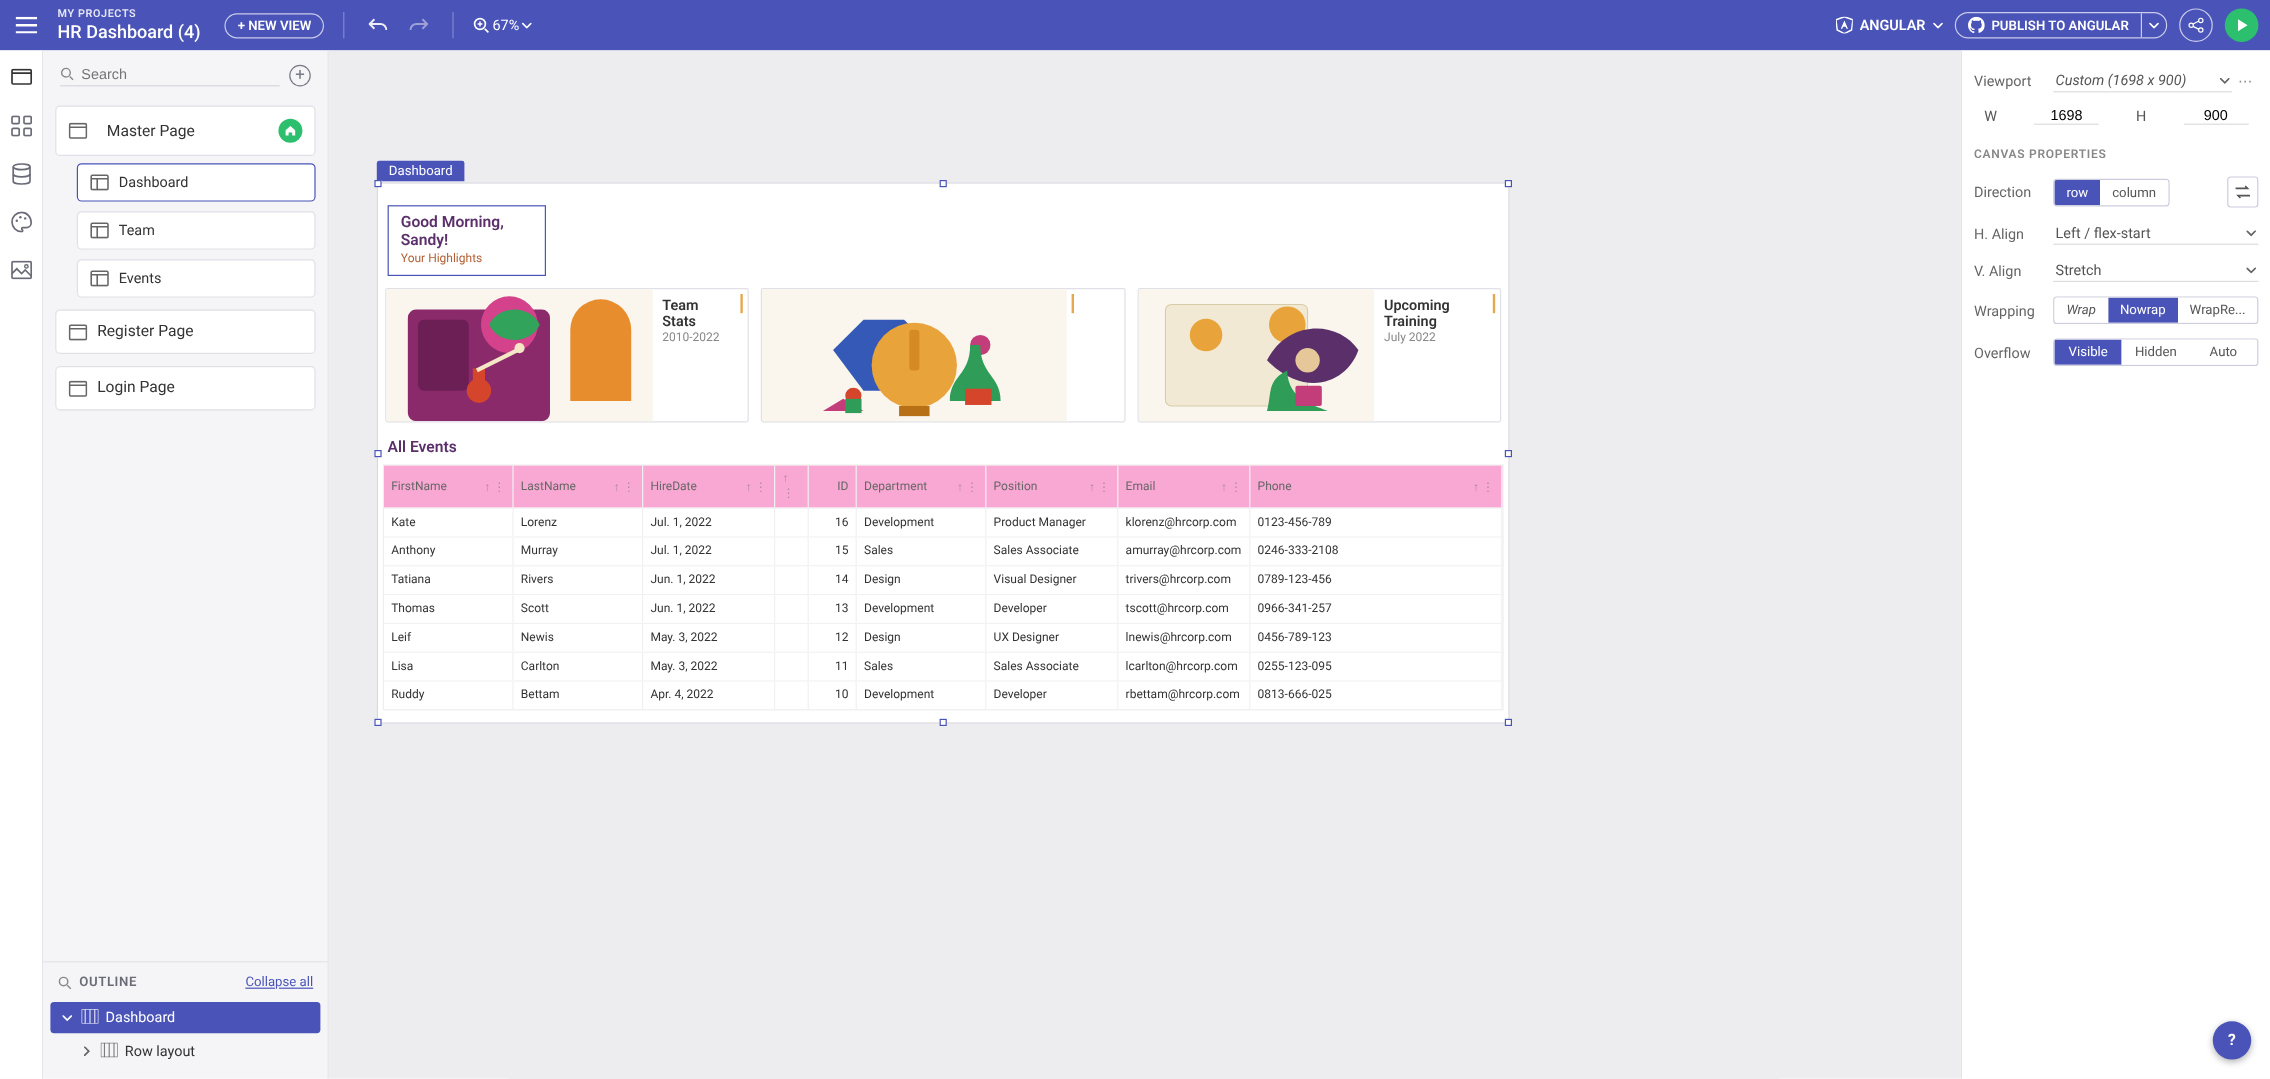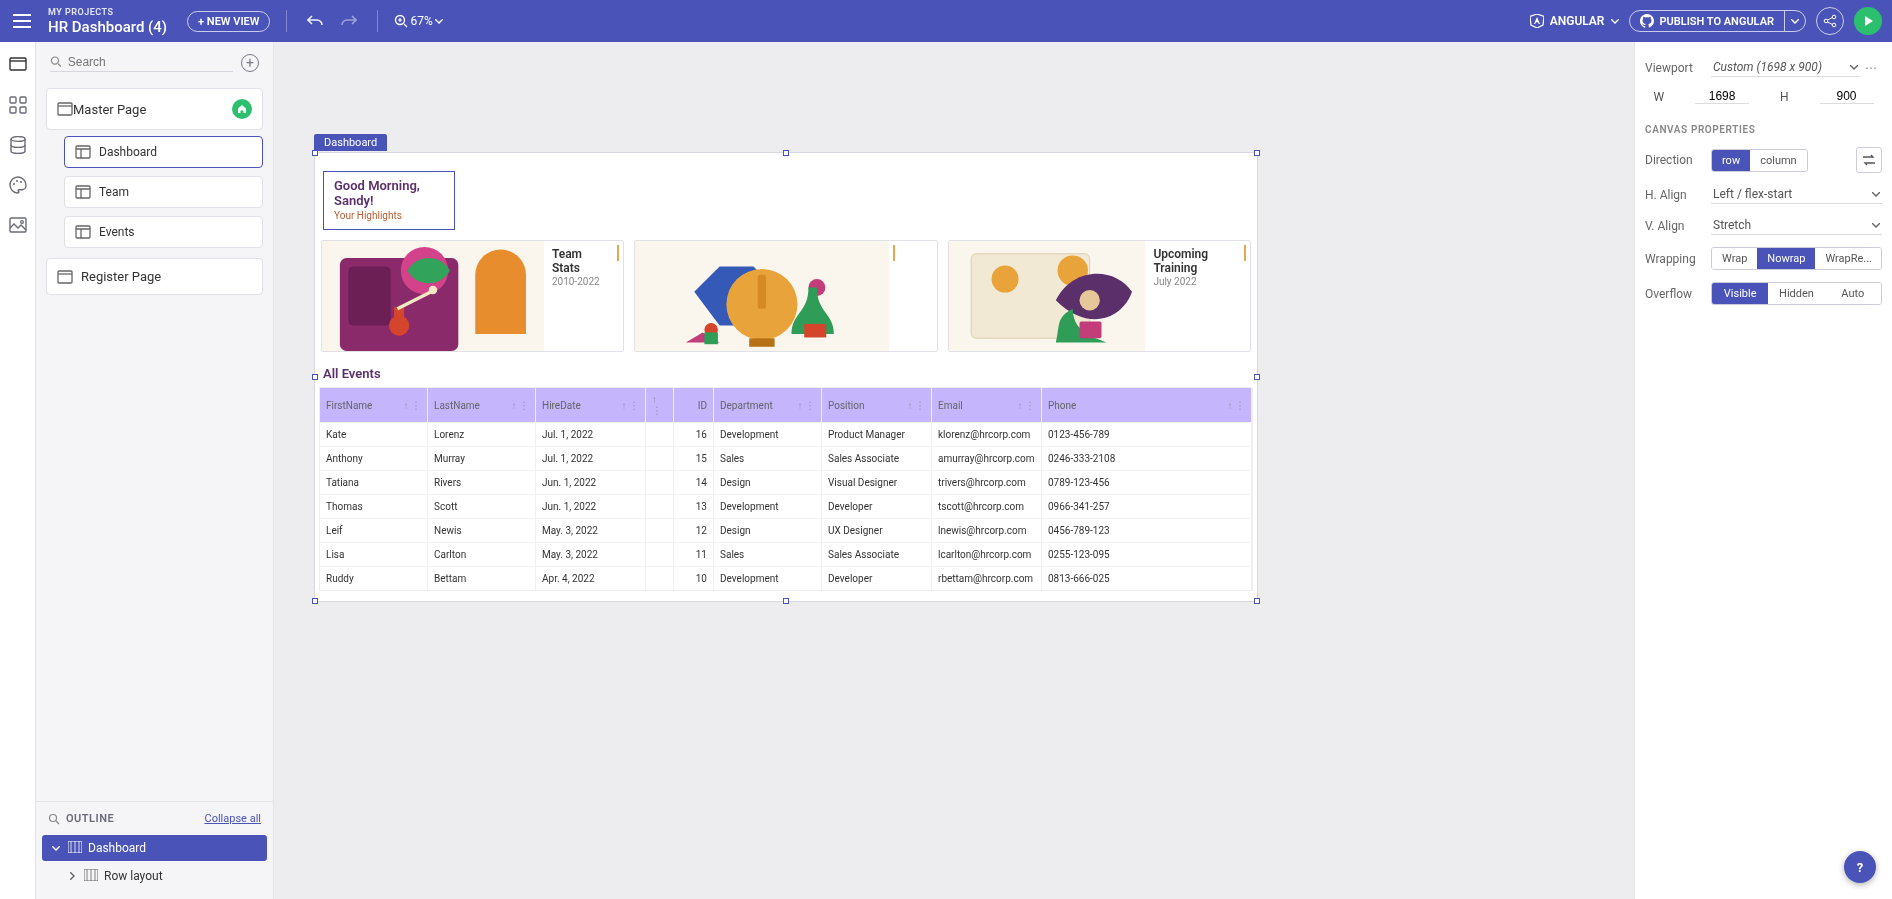--- a/index.html
+++ b/index.html
@@ -81,21 +81,21 @@
     background:#fff;
     border:1px solid #e0e0e6;
     border-radius:4px;
     padding: 10px 10px;
     display:flex;
     align-items:center;
     gap:8px;
     cursor:pointer;
   }
   .page-card.master { position:relative; justify-content:space-between;}
-  .page-card .pg-left { display:flex; gap:0; }
+  .page-card .pg-left { display:flex; gap:16px; }
   .page-icon { width:16px; height:14px; display:inline-flex; align-items:center; justify-content:center;}
   .home-badge { width:20px; height:20px; border-radius:50%; background:#2bbf6e; display:flex; align-items:center; justify-content:center; color:#fff;}
   .sub-pages { margin-left:18px; display:flex; flex-direction:column; gap:8px; margin-top:6px; position:relative;}
   .sub-page {
     background:#fff;
     border:1px solid #e0e0e6;
     border-radius:4px;
     padding: 8px 10px;
     display:flex;
     align-items:center;
@@ -155,21 +155,21 @@
   .cards-row { display:flex; gap:10px; padding: 0 6px; margin-top: 2px;}
   .card { flex:1; border:1px solid #e0e0e6; border-radius:2px; display:flex; flex-direction:row;}
   .card-img { height:110px; overflow:hidden; background:#faf6ee;}
   .card-body { padding:6px 8px 4px 8px;}
   .card-body .ct { font-weight:600; font-size:12px; margin-bottom:1px;}
   .card-body .cs { font-size:10px; color:#888;}
   .card-bar { height:16px; margin:4px 4px 6px 4px; border:1px solid #e6a84f; background:#fff;}
 
   .events-head { font-size:13px; color:#5a2f6a; font-weight:600; padding: 14px 8px 6px 8px;}
   .events-table { margin:0 4px 10px 4px; border:1px solid #eee;}
-  .et-head { display:flex; background:#c4b5fd; font-size:10px; color:#666;}
+  .et-head { display:flex; background:#f9a8d4; font-size:10px; color:#666;}
   .et-head .col, .et-row .col { padding:6px 6px; border-right:1px solid #f0f0f2; display:flex; align-items:center; gap:4px;}
   .et-row { display:flex; font-size:10px; border-top:1px solid #f2f2f4;}
   .col.fn{width:108px;} .col.ln{width:108px;} .col.hd{width:110px;} .col.blank{width:28px;}
   .col.id{width:40px; justify-content:flex-end;} .col.dept{width:108px;} .col.pos{width:110px;}
   .col.email{width:110px;} .col.phone{flex:1;}
   .sort-icons { margin-left:auto; display:flex; gap:2px; opacity:.5;}
 
   
   .right-panel {
     width: 258px;
@@ -380,20 +380,29 @@
       </div>
       <div class="page-card">
         <span class="page-icon">
             <svg width="16" height="14" viewBox="0 0 16 14">
               <rect x="1" y="1" width="14" height="12" rx="1" fill="none" stroke="#666" stroke-width="1.3"></rect>
               <path d="M1 4h14" stroke="#666" stroke-width="1.3"></path>
             </svg>
           </span>
         <span>Register Page</span>
       </div>
+      <div class="page-card">
+        <span class="page-icon">
+            <svg width="16" height="14" viewBox="0 0 16 14">
+              <rect x="1" y="1" width="14" height="12" rx="1" fill="none" stroke="#666" stroke-width="1.3"></rect>
+              <path d="M1 4h14" stroke="#666" stroke-width="1.3"></path>
+            </svg>
+          </span>
+        <span>Login Page</span>
+      </div>
     </div>
 
     <div class="outline-section">
       <div class="outline-head">
         <div class="lhs">
           <svg width="12" height="12" viewBox="0 0 12 12">
               <circle cx="5" cy="5" r="3.5" fill="none" stroke="#888" stroke-width="1.2"></circle>
               <path d="M8 8l3 3" stroke="#888" stroke-width="1.2"></path>
             </svg>
           <span>OUTLINE</span>
@@ -687,21 +696,21 @@
         <span>Stretch</span>
         <svg width="8" height="5" viewBox="0 0 8 5">
             <path d="M0 0l4 4 4-4" fill="none" stroke="#666" stroke-width="1.4"></path>
           </svg>
       </div>
     </div>
 
     <div class="rp-row">
       <span class="rp-label">Wrapping</span>
       <div class="seg" style="flex:1;">
-        <div class="s" style="flex:1;text-align:right;">Wrap</div>
+        <div class="s" style="flex:1;text-align:right;font-style:italic;">Wrap</div>
         <div class="s active" style="flex:1;text-align:center;">Nowrap</div>
         <div class="s" style="flex:1;text-align:center;">WrapRe...</div>
       </div>
     </div>
 
     <div class="rp-row">
       <span class="rp-label">Overflow</span>
       <div class="seg" style="flex:1;">
         <div class="s active" style="flex:1;text-align:center;">Visible</div>
         <div class="s" style="flex:1;text-align:center;">Hidden</div>

